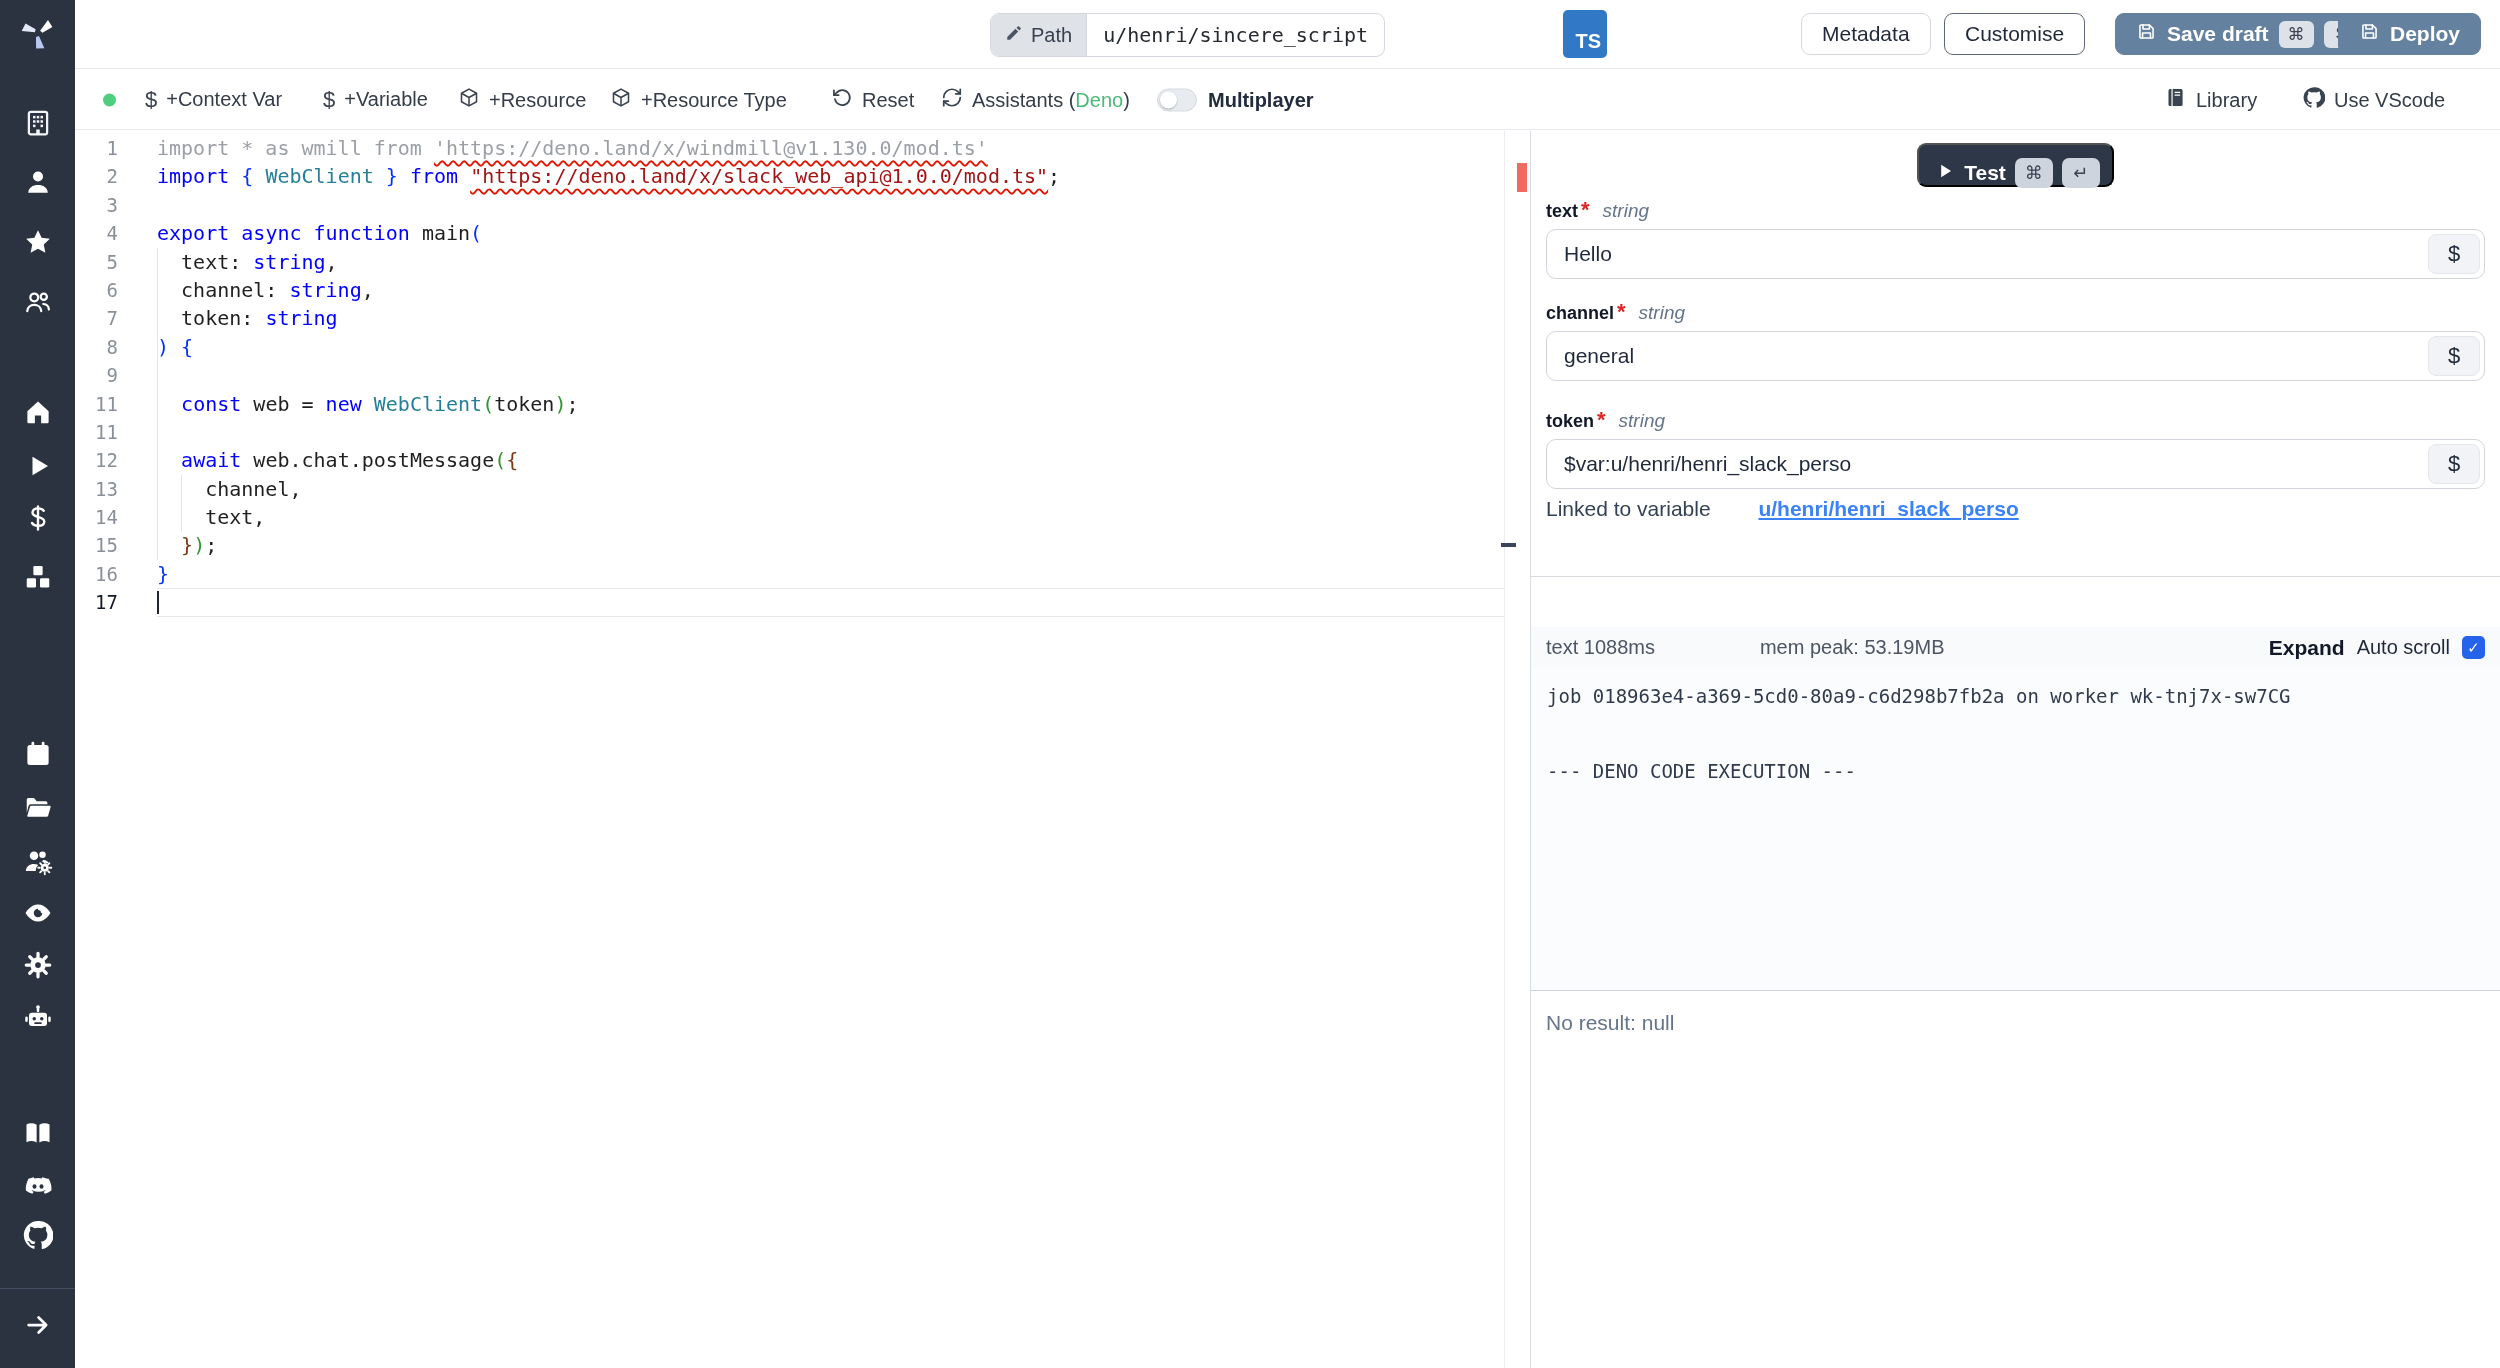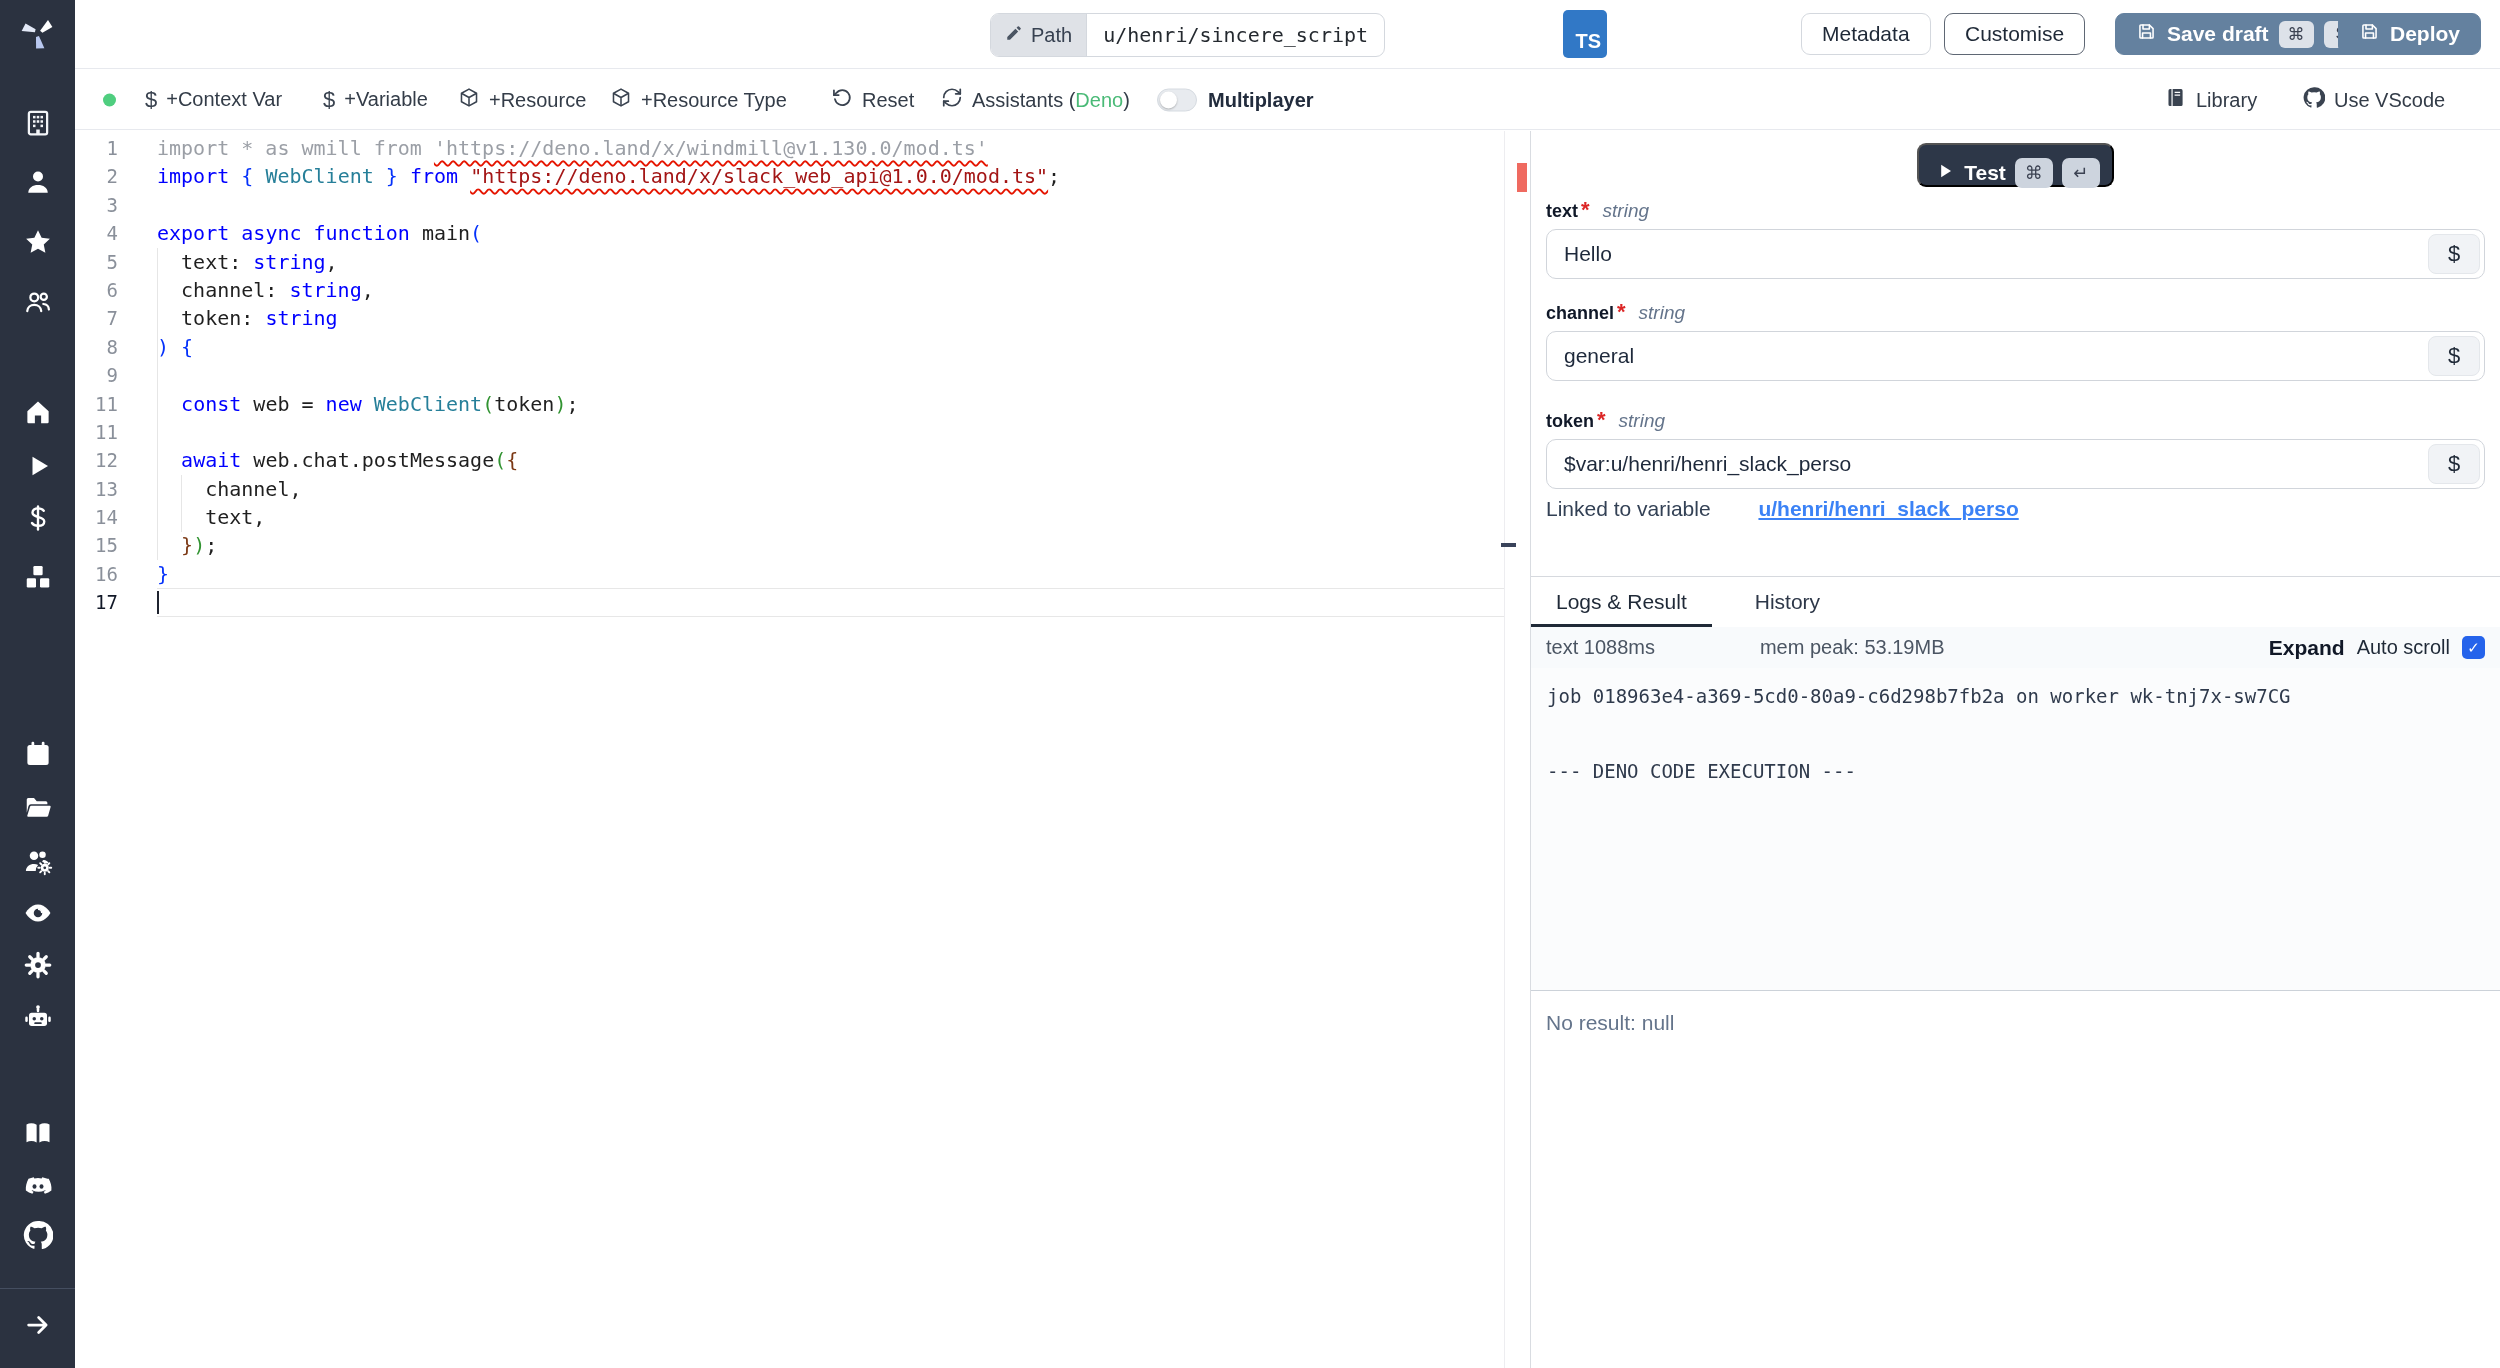--- a/index.html
+++ b/index.html
@@ -484,24 +484,20 @@
           <input class="field-input" value="$var:u/henri/henri_slack_perso" style="">
           <span class="dollar-btn">$</span>
         </div>
       </div>
 
       <div id="linked-row">
         <span>Linked to variable </span><a>u/henri/henri_slack_perso</a>
       </div>
     </section>
 
-    <div id="tabs-row">
-      <div class="rtab active" id="tab-logs">Logs &amp; Result</div>
-      <div class="rtab" id="tab-history">History</div>
-    </div>
 
     <div id="info-bar">
       <span id="took">text 1088ms</span>
       <span id="mem-peak">mem peak: 53.19MB</span>
       <span id="info-right">
         <span id="expand-label">Expand</span>
         <span id="autoscroll-label">Auto scroll</span>
         <span id="autoscroll-check">✓</span>
       </span>
     </div>

